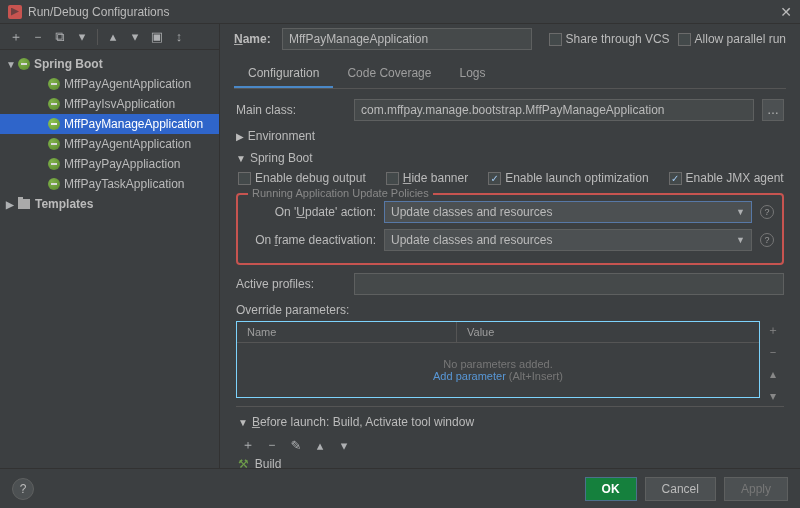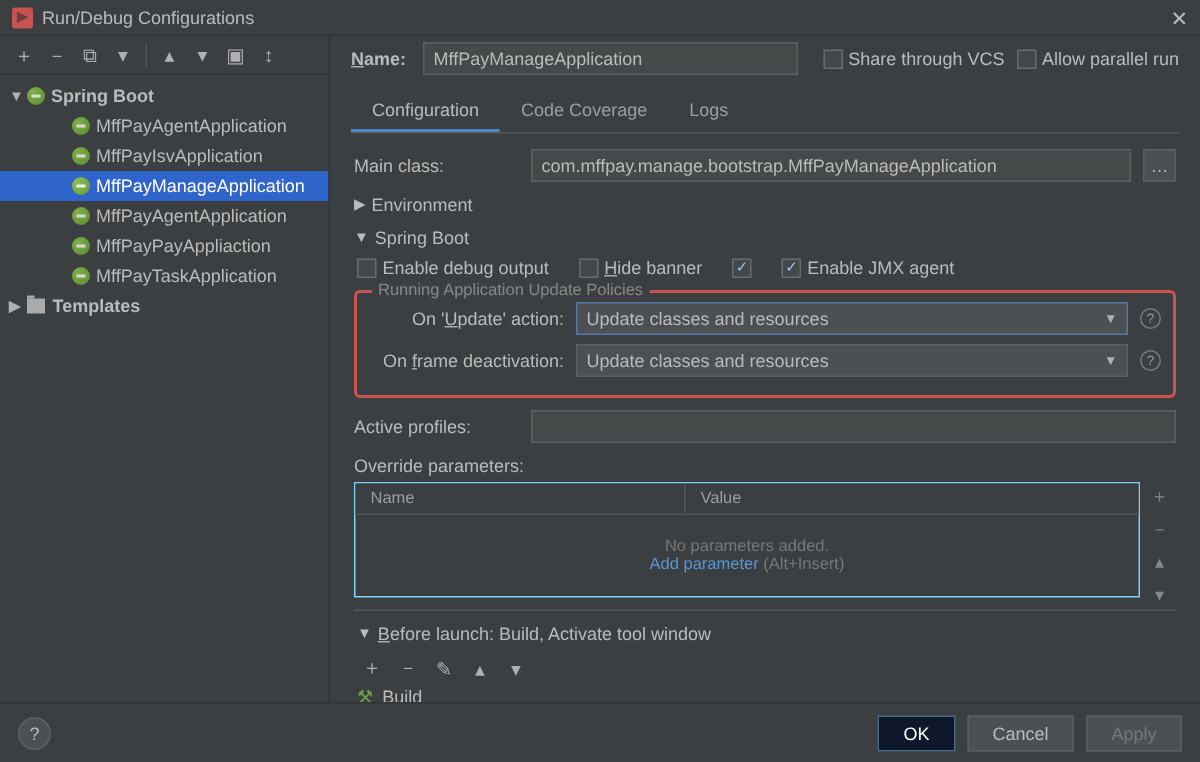--- a/index.html
+++ b/index.html
@@ -65,21 +65,21 @@
   .side-btns { position: absolute; right: -22px; top: 0; display: flex; flex-direction: column; gap: 4px; }
   .side-btn { width: 18px; height: 18px; display: flex; align-items: center; justify-content: center; color: #888; cursor: pointer; font-size: 12px;}
   .params-wrapper { position: relative; margin-right: 24px; }
   .sep-line { height: 1px; background: #555; margin: 8px 0; }
   .before-launch { padding-left: 2px; }
   .bl-toolbar { display: flex; gap: 4px; margin: 4px 0 2px 0;}
   .footer { height: 40px; border-top: 1px solid #323232; display: flex; align-items: center; padding: 0 12px; gap: 8px; }
   .footer .help-btn { width: 22px; height: 22px; border: 1px solid #5e6060; border-radius: 50%; display: flex; align-items: center; justify-content: center; cursor: pointer; background: #4c5052;}
   .footer .spacer { flex: 1; }
   .btn { height: 24px; padding: 0 16px; background: #4c5052; border: 1px solid #5e6060; color: #bbbbbb; cursor: pointer; font-size: 12px; display: flex; align-items: center;}
-  .btn.primary { background: #0f172a; border-color: #4c708c; color: #fff; }
+  .btn.primary { background: #15803d; border-color: #4c708c; color: #fff; font-weight: bold; }
   .btn.disabled { color: #777; }
   .folder-icon { width: 12px; height: 10px; background: #aaaaaa; margin-right: 5px; position: relative; flex-shrink: 0; }
   .folder-icon::before { content: ""; position: absolute; top: -2px; left: 0; width: 5px; height: 2px; background: #aaaaaa; }
   .leaf-text { white-space: nowrap; overflow: hidden; text-overflow: ellipsis; }
 </style>
 </head>
 <body>
 
 <div class="title-bar">
   <div class="icon"></div>
@@ -180,20 +180,21 @@
         <div class="chk">
             <span class="chk-box"></span>
             <span>Enable debug output</span>
           </div>
         <div class="chk">
             <span class="chk-box"></span>
             <span><span class="underline">H</span>ide banner</span>
           </div>
         <div class="chk">
             <span class="chk-box checked"></span>
+            <span>Enable launch optimization</span>
           </div>
         <div class="chk">
             <span class="chk-box checked"></span>
             <span>Enable JMX agent</span>
           </div>
       </div>
 
       <div class="highlight-box">
         <span class="policies-label">Running Application Update Policies</span>
         <div class="policy-row">

